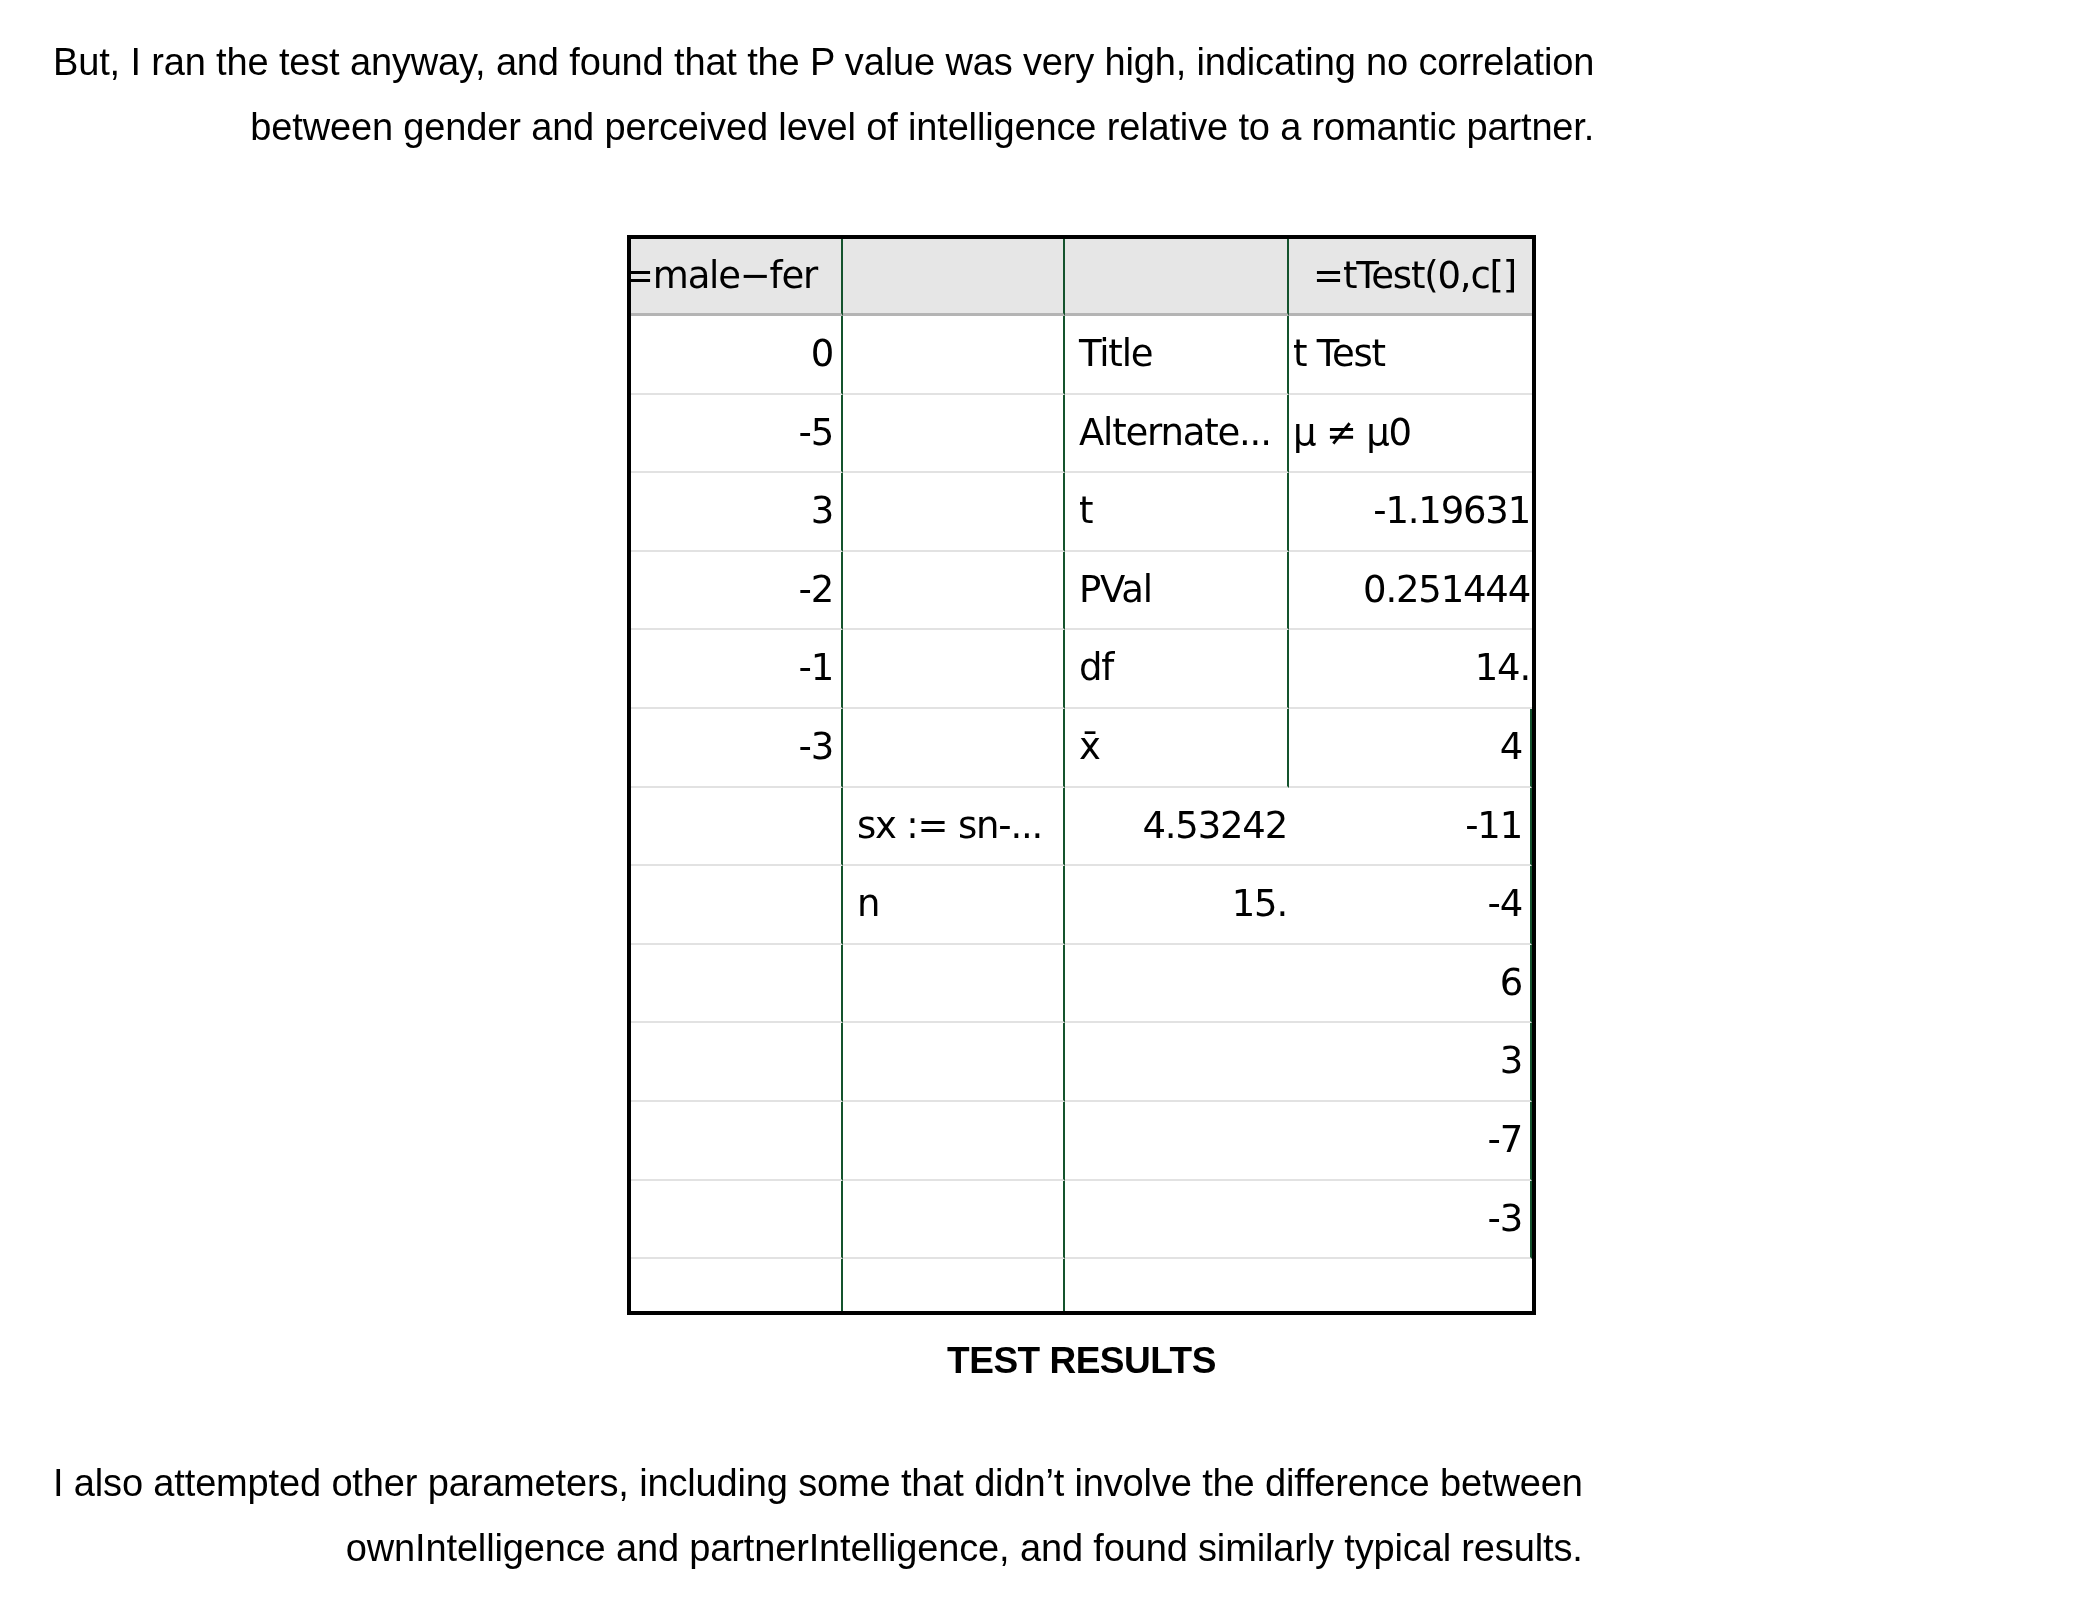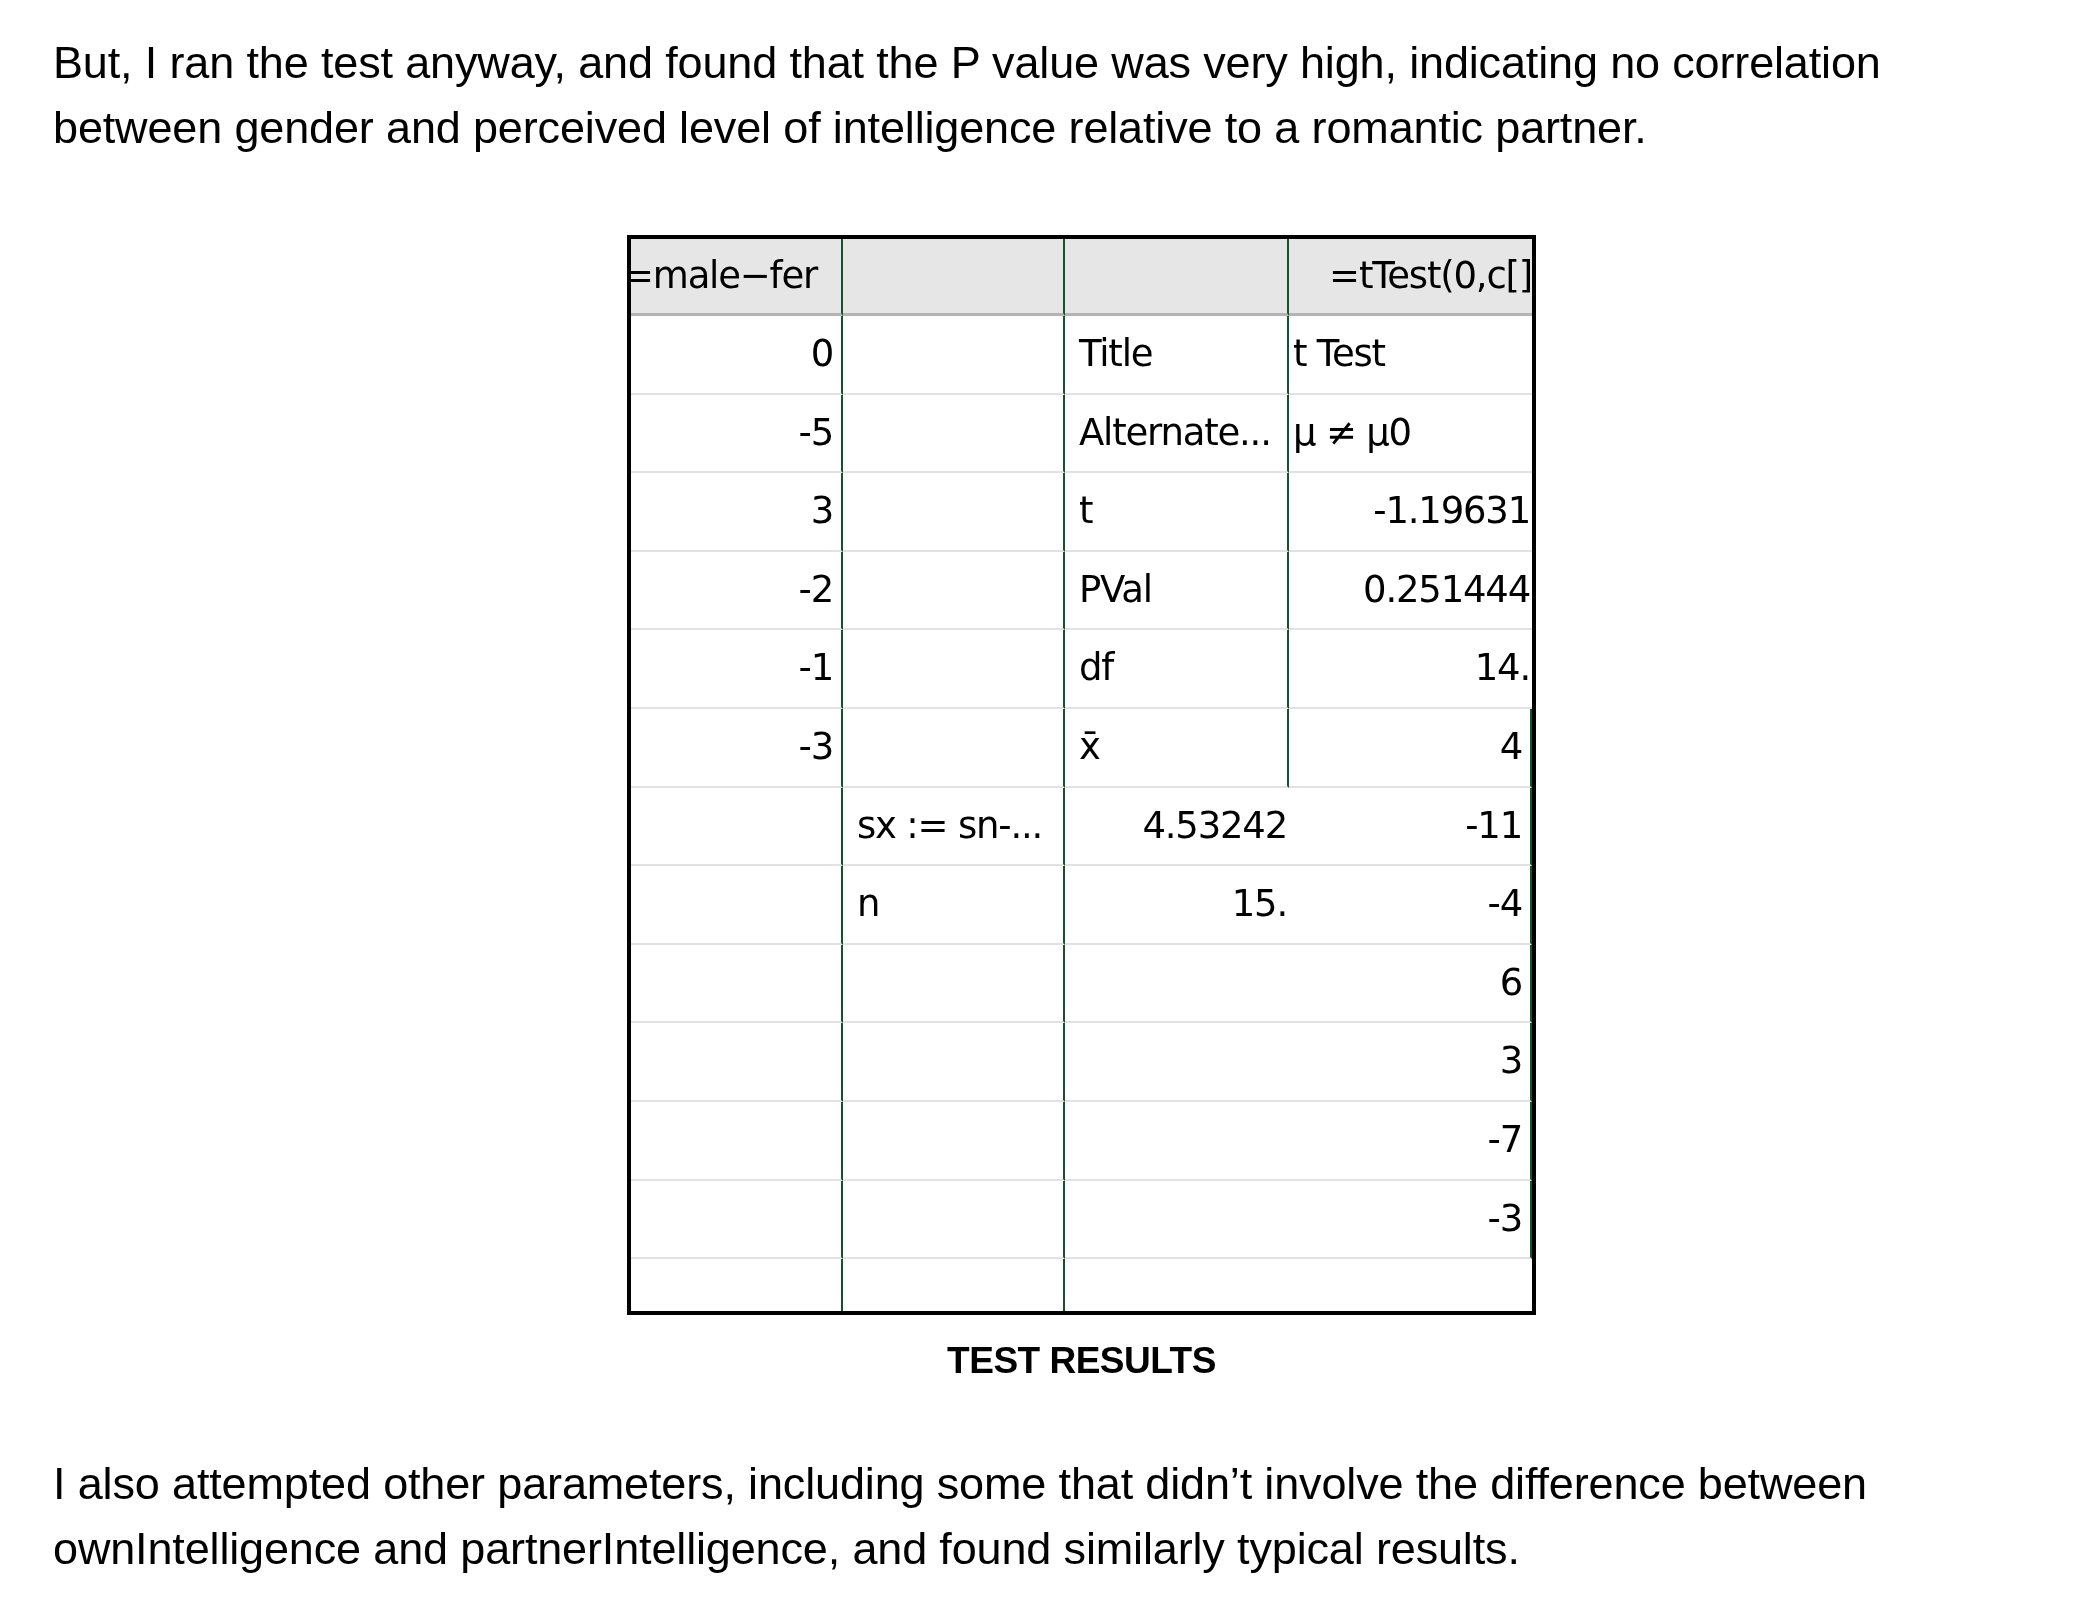--- a/index.html
+++ b/index.html
@@ -11,24 +11,25 @@
       width: 2084px;
       height: 1606px;
       position: relative;
       overflow: hidden;
       font-family: "Liberation Sans", sans-serif;
       color: #000;
     }
     .para {
       position: absolute;
       left: 53px;
-      font-size: 45px;
+      font-size: 38px;
       line-height: 65px;
       white-space: nowrap;
       letter-spacing: -0.15px;
+      text-align: right;
     }
     .para .line { display: block; }
     #para-top { top: 30px; }
     #para-bottom { top: 1451px; }
 
     
     .sheet {
       position: absolute;
       left: 627px;
       top: 235px;
@@ -62,21 +63,21 @@
     .cell.last-col { border-right: none; }
     .hdr {
       background: #e6e6e6;
       height: 77px;
       border-bottom: 3px solid #b4b4b4;
       line-height: 74px;
     }
     .right { text-align: right; }
     .left { text-align: left; }
     .hdr.c0 { padding-left: 0; margin-left: -8px; }
-    .hdr.c3 { text-align: right; padding-right: 0; }
+    .hdr.c3 { text-align: right; padding-right: 16px; }
     .cell.c2 { padding-left: 14px; }
     .cell.c3 { padding-left: 4px; }
     .cell.c3.right { padding-right: 2px; }
 
     .caption {
       position: absolute;
       left: 627px;
       width: 909px;
       top: 1334px;
       text-align: center;

